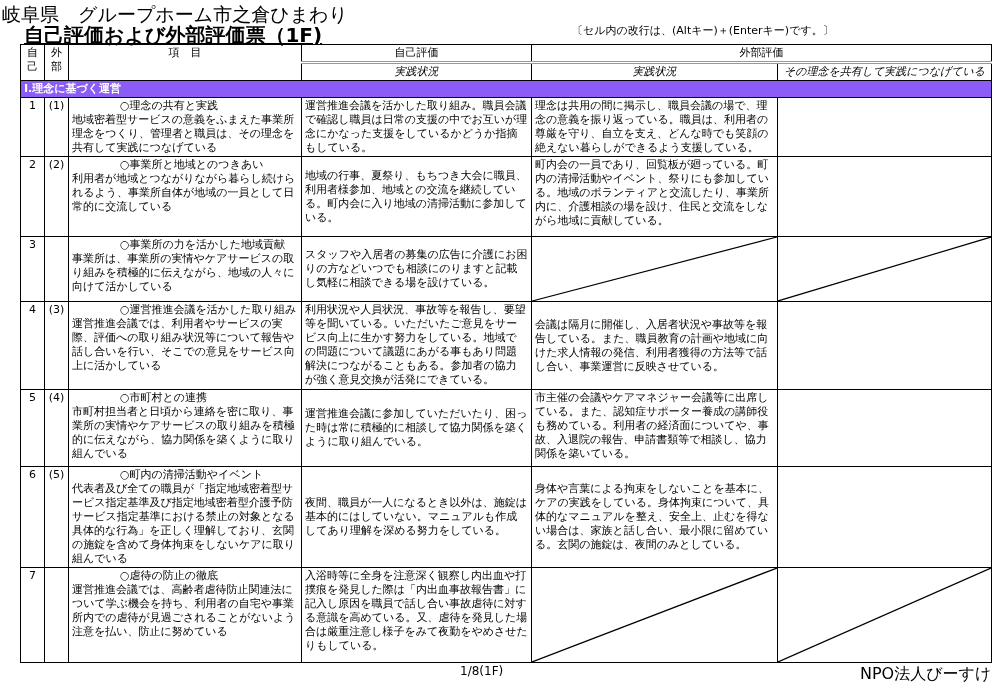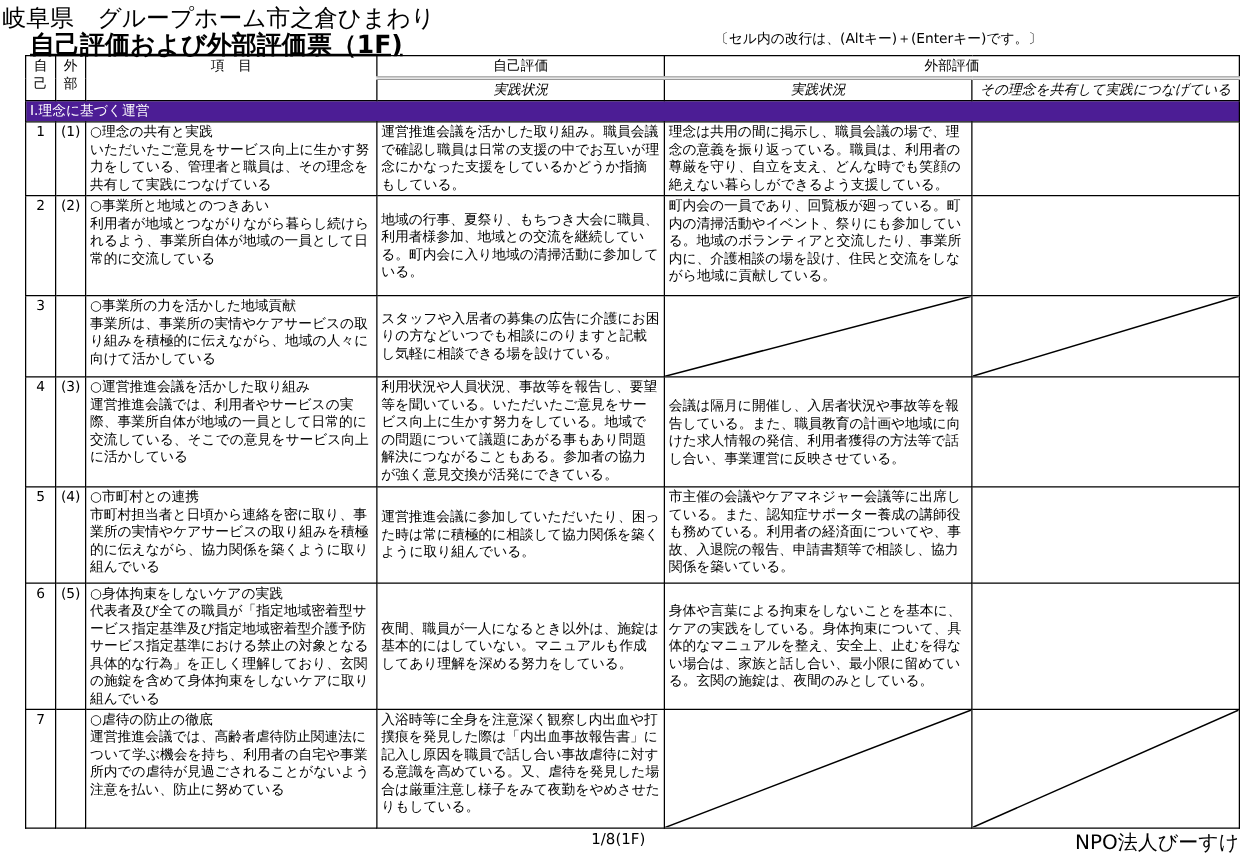--- a/index.html
+++ b/index.html
@@ -7,27 +7,27 @@
          font-family:"DejaVu Sans", "Liberation Sans", sans-serif; color:#000; }
   .org { position:absolute; left:2px; top:2px; font-size:19px; }
   .title { position:absolute; left:24px; top:22px; font-size:20px; font-weight:bold;text-decoration:underline; }
   .note { position:absolute; left:534px; top:23px; font-size:11px;margin-left:38px; }
   table.sheet { position:absolute; left:20px; top:44px; border-collapse:collapse;
                 table-layout:fixed; width:971px;border-radius:15px; }
   table.sheet td { border:1.5px solid #000; vertical-align:top; padding:1px 3px;
                    font-size:11px; line-height:14px; overflow:hidden; }
   .hd td { text-align:center; vertical-align:middle; font-size:11px; padding:0 2px; line-height:13px; }
   .hd .sub { border-top:3px double #999;font-style:italic; }
-  .sec td { background:#4c1d95; color:#fff; font-weight:normal; font-size:12px; padding:0 3px; height:14px; }
+  .sec td { background:#8b5cf6; color:#fff; font-weight:bold; font-size:12px; padding:0 3px; height:14px; }
   .num { text-align:center; }
-  .item-title { display:block; }
+  .item-title { display:block;margin-left:48px; }
   .slash { position:relative; padding:0 !important; }
   .slash svg { position:absolute; left:0; top:0; width:100%; height:100%; }
   .mid { vertical-align:middle !important; }
-  .footer-page { position:absolute; left:473px; top:664px; font-size:12px; }
+  .footer-page { position:absolute; left:460px; top:664px; font-size:12px; }
   .footer-org { position:absolute; left:860px; top:664px; font-size:16px; }
 </style>
 </head>
 <body>
 
 <div class="org">岐阜県　グループホーム市之倉ひまわり</div>
 <div class="title">自己評価および外部評価票（1F)</div>
 <div class="note">〔セル内の改行は、(Altキー)＋(Enterキー)です。〕</div>
 
 <table class="sheet">
@@ -52,21 +52,21 @@
     <td class="sub">実践状況</td>
     <td class="sub">その理念を共有して実践につなげている</td>
   </tr>
   <tr class="sec">
     <td colspan="6">Ⅰ.理念に基づく運営</td>
   </tr>
 
   <tr style="height:59px">
     <td class="num">1</td>
     <td class="num">(1)</td>
-    <td><span class="item-title">○理念の共有と実践</span><span>いただいたご意見をサービス向上に生かす努力をしている、管理者と職員は、その理念を共有して実践につなげている</span></td>
+    <td><span class="item-title">○理念の共有と実践</span><span>地域密着型サービスの意義をふまえた事業所理念をつくり、管理者と職員は、その理念を共有して実践につなげている</span></td>
     <td>運営推進会議を活かした取り組み。職員会議で確認し職員は日常の支援の中でお互いが理念にかなった支援をしているかどうか指摘もしている。</td>
     <td>理念は共用の間に掲示し、職員会議の場で、理念の意義を振り返っている。職員は、利用者の尊厳を守り、自立を支え、どんな時でも笑顔の絶えない暮らしができるよう支援している。</td>
     <td></td>
   </tr>
 
   <tr style="height:80px">
     <td class="num">2</td>
     <td class="num">(2)</td>
     <td><span class="item-title">○事業所と地域とのつきあい</span><span>利用者が地域とつながりながら暮らし続けられるよう、事業所自体が地域の一員として日常的に交流している</span></td>
     <td class="mid">地域の行事、夏祭り、もちつき大会に職員、利用者様参加、地域との交流を継続している。町内会に入り地域の清掃活動に参加している。</td>
@@ -87,39 +87,39 @@
     <td class="slash">
           <svg viewBox="0 0 100 100" preserveAspectRatio="none">
             <line x1="0" y1="100" x2="100" y2="0" stroke="#000" stroke-width="1.2" vector-effect="non-scaling-stroke"></line>
           </svg>
         </td>
   </tr>
 
   <tr style="height:88px">
     <td class="num">4</td>
     <td class="num">(3)</td>
-    <td><span class="item-title">○運営推進会議を活かした取り組み</span><span>運営推進会議では、利用者やサービスの実際、事業所自体が地域の一員として日常的に交流している、そこでの意見をサービス向上に活かしている</span></td>
+    <td><span class="item-title">○運営推進会議を活かした取り組み</span><span>運営推進会議では、利用者やサービスの実際、評価への取り組み状況等について報告や話し合いを行い、そこでの意見をサービス向上に活かしている</span></td>
     <td>利用状況や人員状況、事故等を報告し、要望等を聞いている。いただいたご意見をサービス向上に生かす努力をしている。地域での問題について議題にあがる事もあり問題解決につながることもある。参加者の協力が強く意見交換が活発にできている。</td>
     <td class="mid">会議は隔月に開催し、入居者状況や事故等を報告している。また、職員教育の計画や地域に向けた求人情報の発信、利用者獲得の方法等で話し合い、事業運営に反映させている。</td>
     <td></td>
   </tr>
 
   <tr style="height:77px">
     <td class="num">5</td>
     <td class="num">(4)</td>
     <td><span class="item-title">○市町村との連携</span><span>市町村担当者と日頃から連絡を密に取り、事業所の実情やケアサービスの取り組みを積極的に伝えながら、協力関係を築くように取り組んでいる</span></td>
     <td class="mid">運営推進会議に参加していただいたり、困った時は常に積極的に相談して協力関係を築くように取り組んでいる。</td>
     <td>市主催の会議やケアマネジャー会議等に出席している。また、認知症サポーター養成の講師役も務めている。利用者の経済面についてや、事故、入退院の報告、申請書類等で相談し、協力関係を築いている。</td>
     <td></td>
   </tr>
 
   <tr style="height:98px">
     <td class="num">6</td>
     <td class="num">(5)</td>
-    <td><span class="item-title">○身体拘束をしないケアの実践</span><span>代表者及び全ての職員が「指定地域密着型サービス指定基準及び指定地域密着型介護予防サービス指定基準における禁止の対象となる具体的な行為」を正しく理解しており、玄関の施錠を含めて身体拘束をしないケアに取り組んでいる</span></td>
+    <td><span class="item-title">○町内の清掃活動やイベント</span><span>代表者及び全ての職員が「指定地域密着型サービス指定基準及び指定地域密着型介護予防サービス指定基準における禁止の対象となる具体的な行為」を正しく理解しており、玄関の施錠を含めて身体拘束をしないケアに取り組んでいる</span></td>
     <td class="mid">夜間、職員が一人になるとき以外は、施錠は基本的にはしていない。マニュアルも作成してあり理解を深める努力をしている。</td>
     <td class="mid">身体や言葉による拘束をしないことを基本に、ケアの実践をしている。身体拘束について、具体的なマニュアルを整え、安全上、止むを得ない場合は、家族と話し合い、最小限に留めている。玄関の施錠は、夜間のみとしている。</td>
     <td></td>
   </tr>
 
   <tr style="height:95px">
     <td class="num">7</td>
     <td class="num"></td>
     <td><span class="item-title">○虐待の防止の徹底</span><span>運営推進会議では、高齢者虐待防止関連法について学ぶ機会を持ち、利用者の自宅や事業所内での虐待が見過ごされることがないよう注意を払い、防止に努めている</span></td>
     <td>入浴時等に全身を注意深く観察し内出血や打撲痕を発見した際は「内出血事故報告書」に記入し原因を職員で話し合い事故虐待に対する意識を高めている。又、虐待を発見した場合は厳重注意し様子をみて夜勤をやめさせたりもしている。</td>

